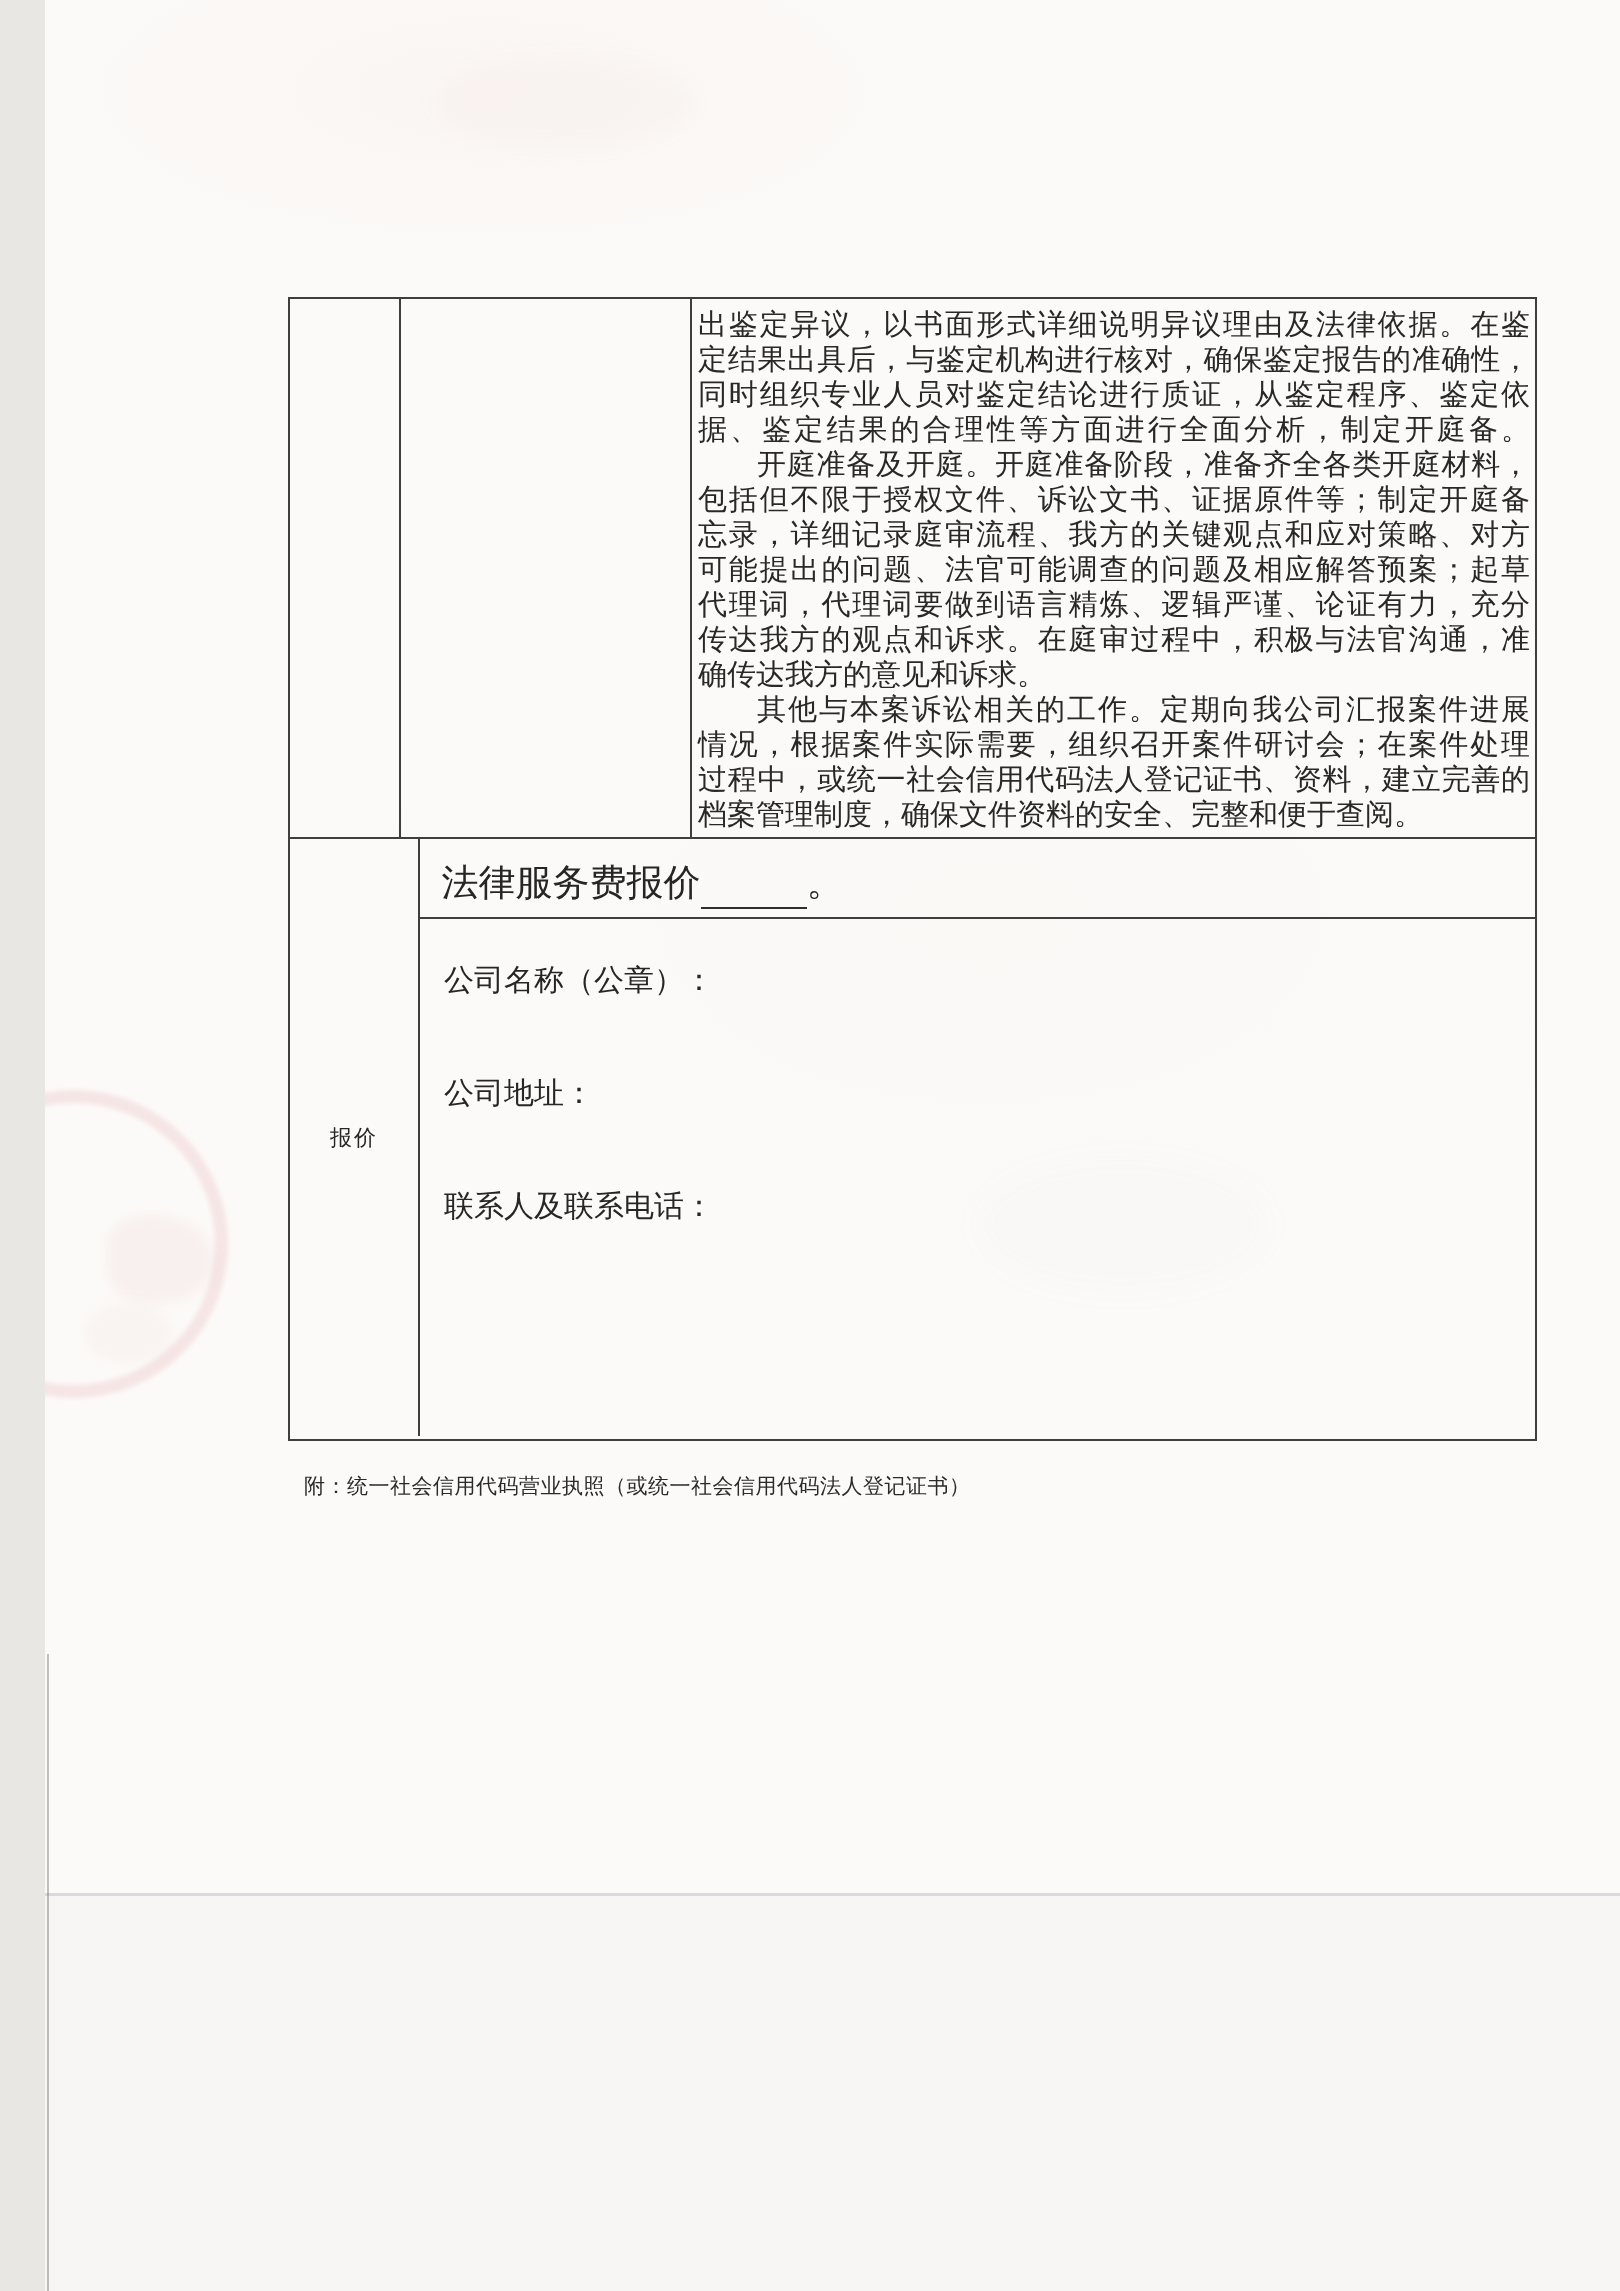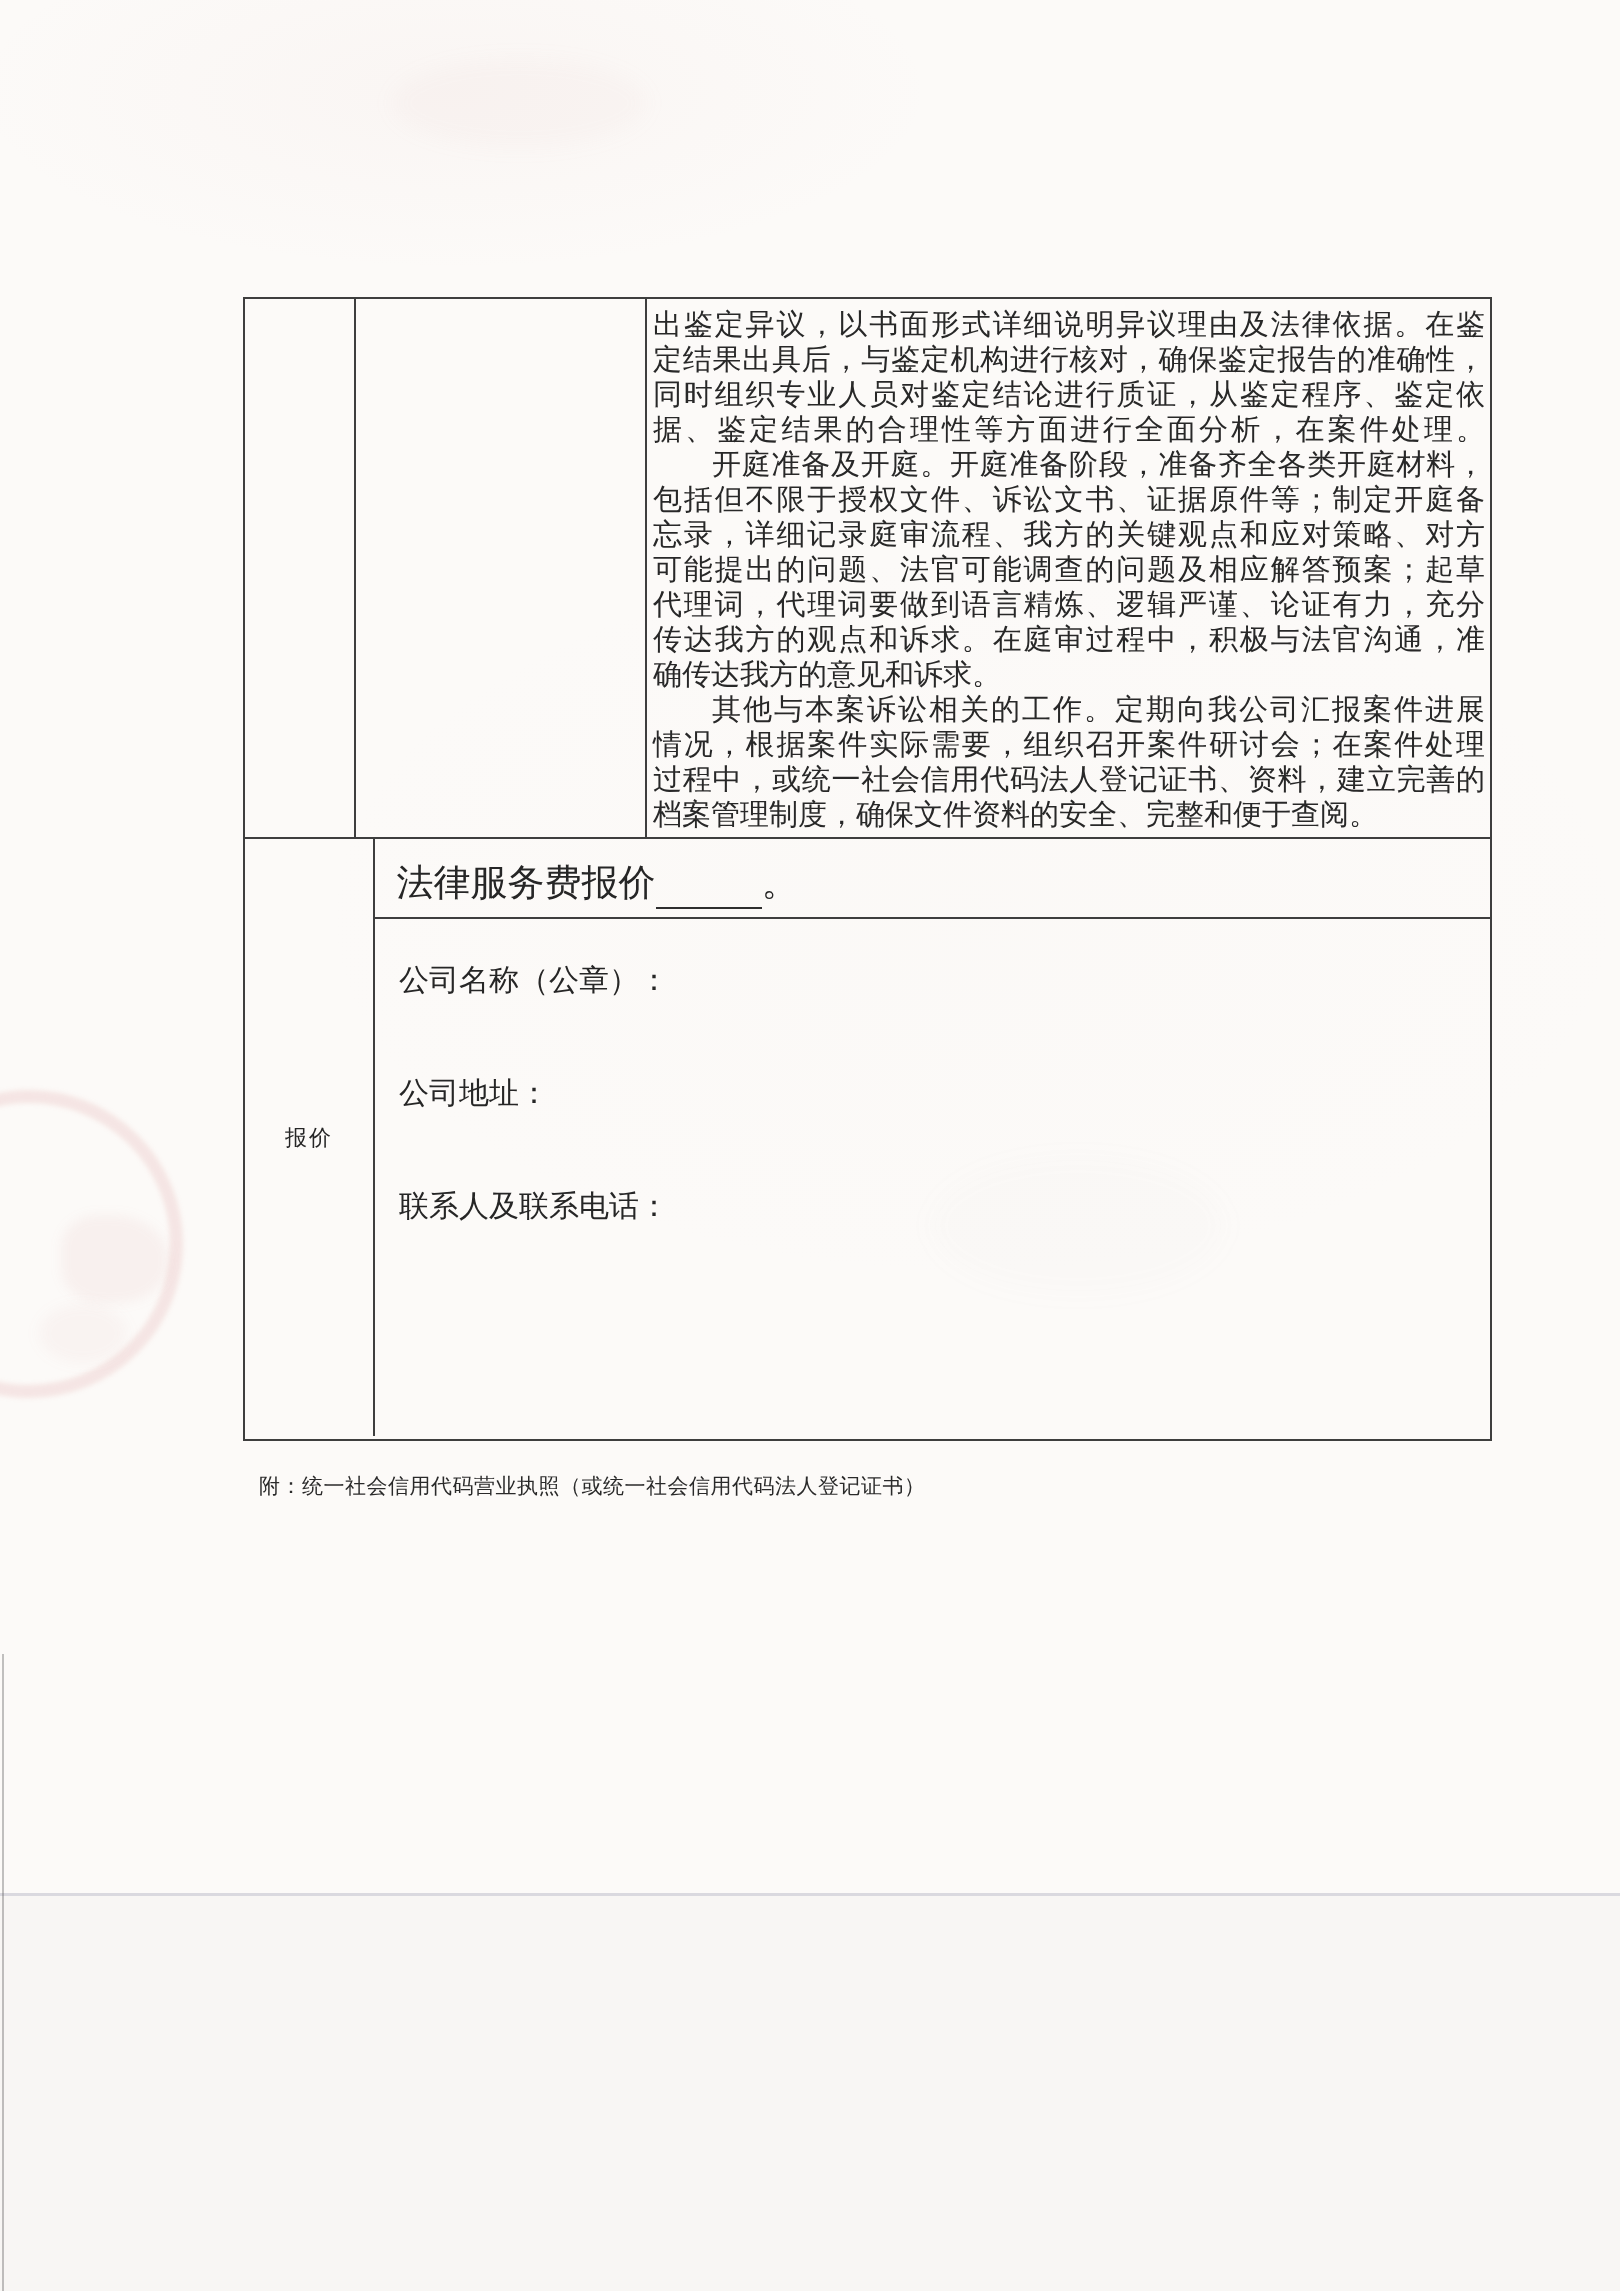--- a/index.html
+++ b/index.html
@@ -9,20 +9,21 @@
     background: #e9e7e4;
   }
   .page {
     position: absolute; inset: 0;
     background:
       radial-gradient(ellipse 686px 255px at 28% 4%, rgba(222,186,182,0.07), transparent 70%),
       radial-gradient(ellipse 882px 490px at 60% 40%, rgba(235,228,222,0.05), transparent 75%),
       #fcfaf8;
     overflow: hidden;
     color: #262626;
+    margin-left: 45px;
   }
 
   
   .stamp {
     position: absolute; left: -125px; top: 1090px;
     width: 308px; height: 308px; border-radius: 50%;
     border: 13.7px solid rgba(208,116,112,0.15);
     filter: blur(2.9px);
   }
   .stamp-mark1 {
@@ -125,21 +126,21 @@
 
   <div class="doc-table">
 
     <div class="row-description">
       <div class="cell-blank-a"></div>
       <div class="cell-blank-b"></div>
       <div class="cell-description">
         <div class="desc-line">出鉴定异议，以书面形式详细说明异议理由及法律依据。在鉴</div>
           <div class="desc-line">定结果出具后，与鉴定机构进行核对，确保鉴定报告的准确性，</div>
           <div class="desc-line">同时组织专业人员对鉴定结论进行质证，从鉴定程序、鉴定依</div>
-          <div class="desc-line">据、鉴定结果的合理性等方面进行全面分析，在案件处理。</div>
+          <div class="desc-line">据、鉴定结果的合理性等方面进行全面分析，制定开庭备。</div>
           <div class="desc-line indent">开庭准备及开庭。开庭准备阶段，准备齐全各类开庭材料，</div>
           <div class="desc-line">包括但不限于授权文件、诉讼文书、证据原件等；制定开庭备</div>
           <div class="desc-line">忘录，详细记录庭审流程、我方的关键观点和应对策略、对方</div>
           <div class="desc-line">可能提出的问题、法官可能调查的问题及相应解答预案；起草</div>
           <div class="desc-line">代理词，代理词要做到语言精炼、逻辑严谨、论证有力，充分</div>
           <div class="desc-line">传达我方的观点和诉求。在庭审过程中，积极与法官沟通，准</div>
           <div class="desc-line short">确传达我方的意见和诉求。</div>
           <div class="desc-line indent">其他与本案诉讼相关的工作。定期向我公司汇报案件进展</div>
           <div class="desc-line">情况，根据案件实际需要，组织召开案件研讨会；在案件处理</div>
           <div class="desc-line">过程中，或统一社会信用代码法人登记证书、资料，建立完善的</div>

